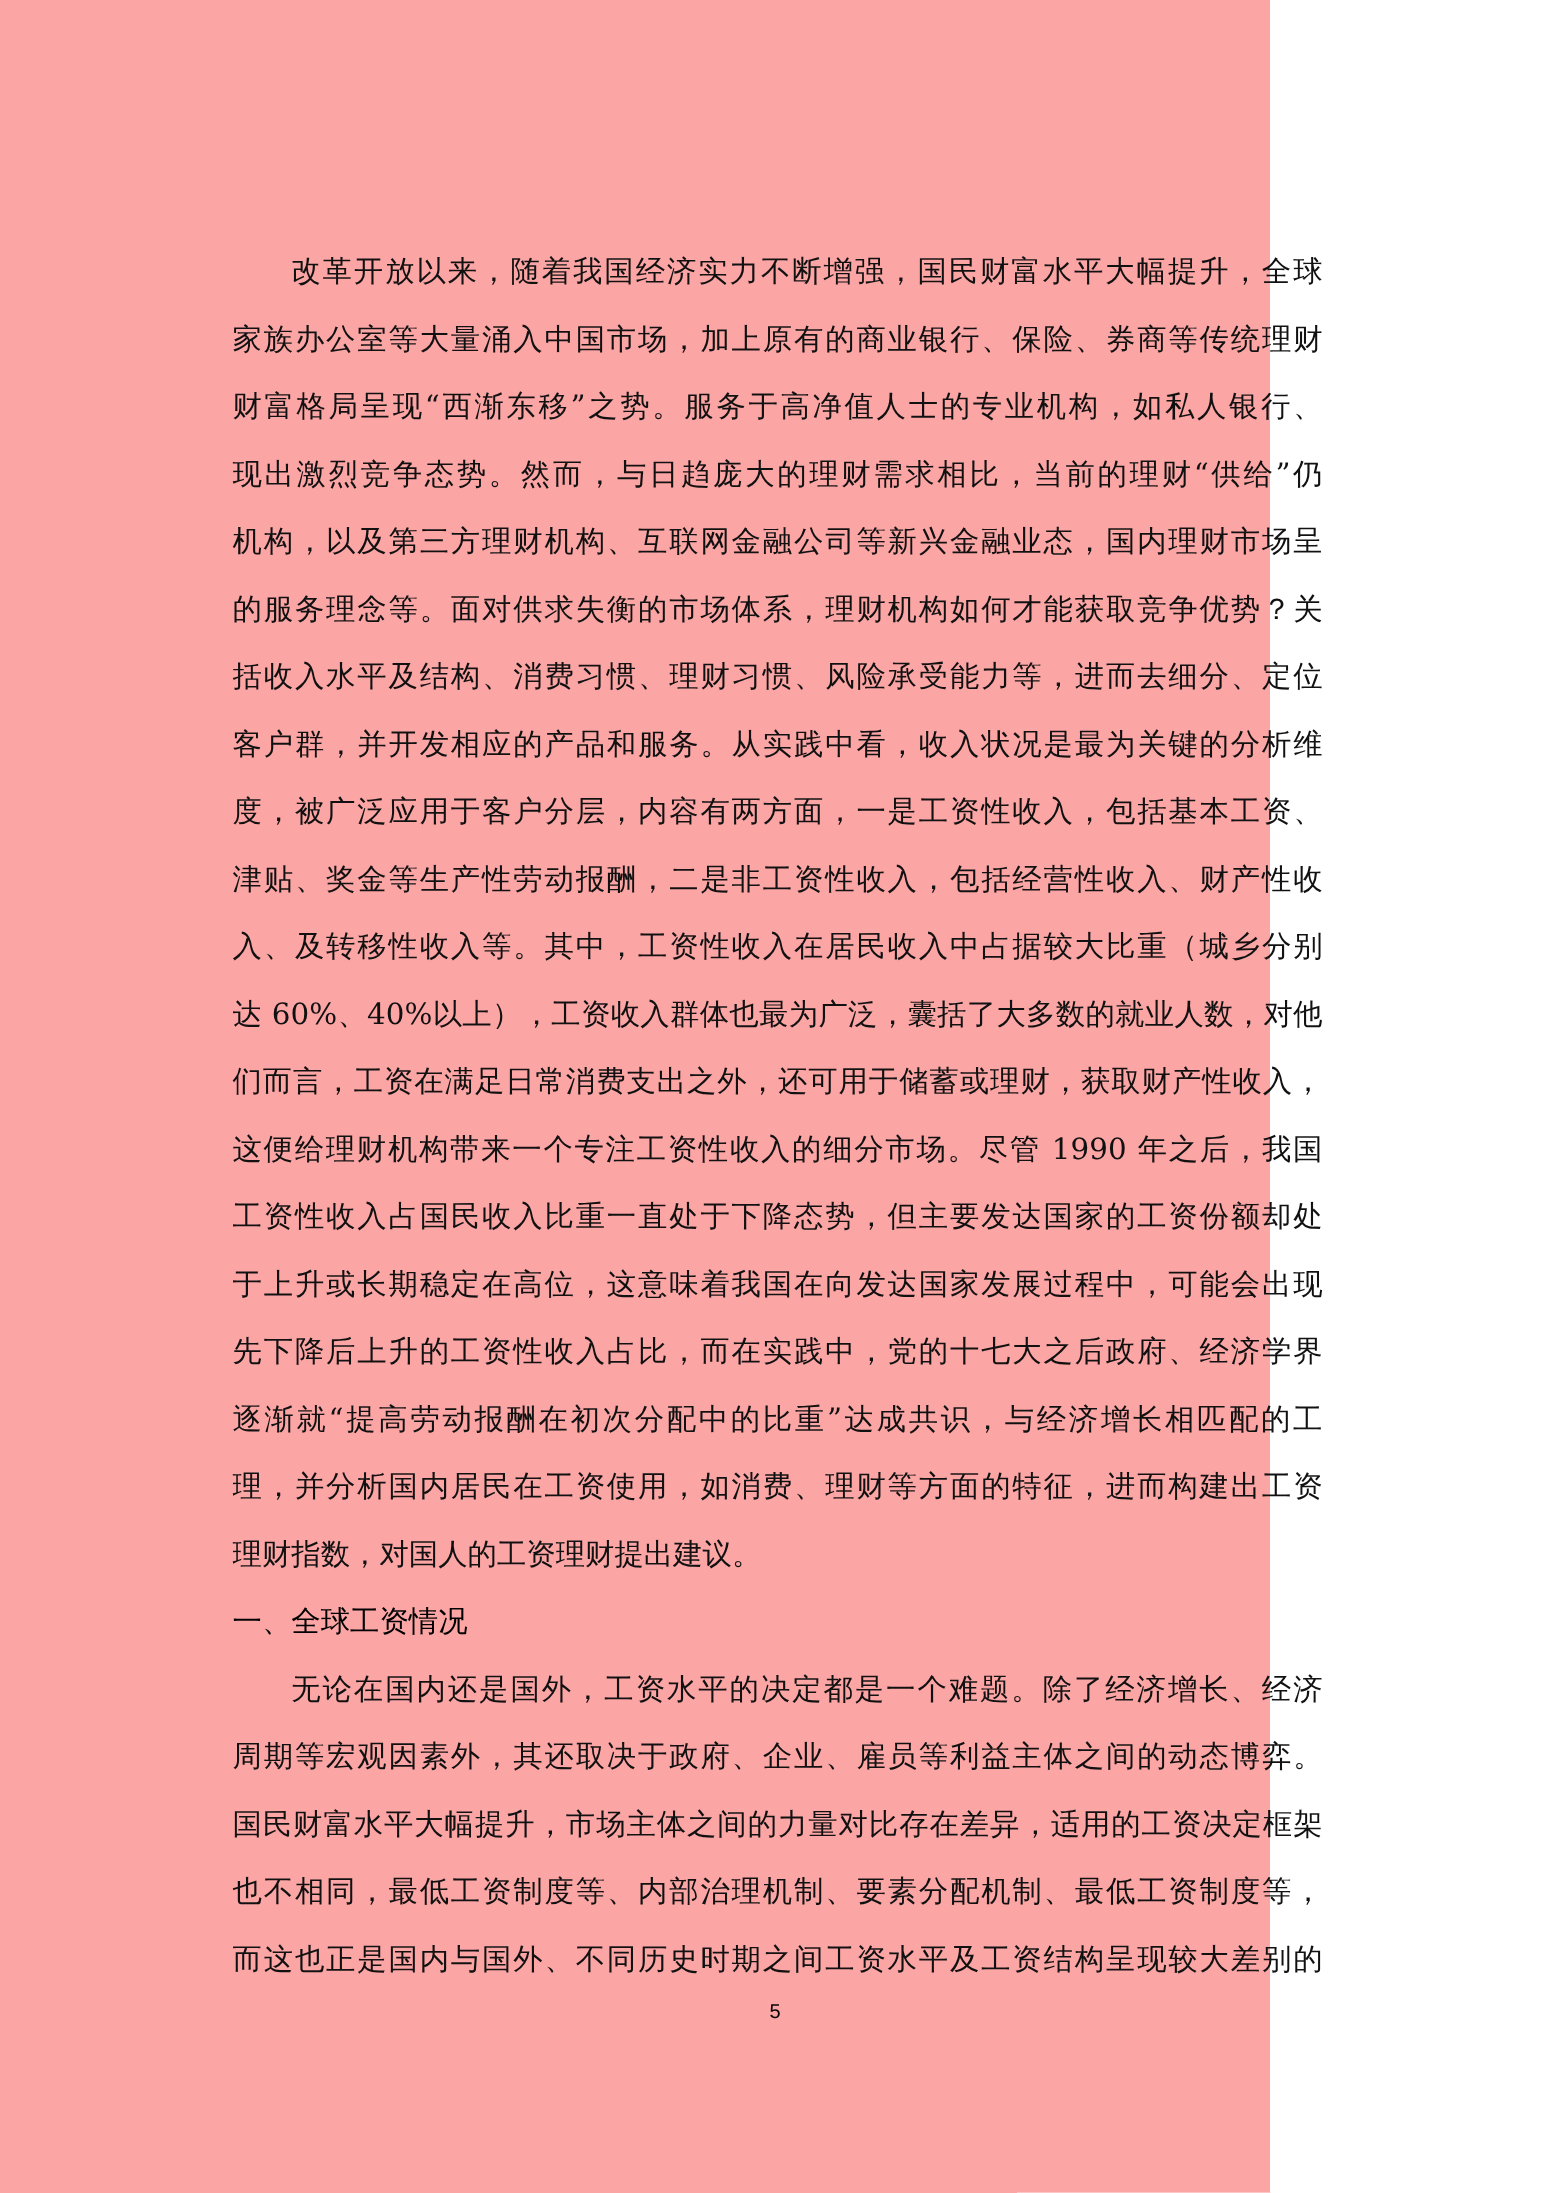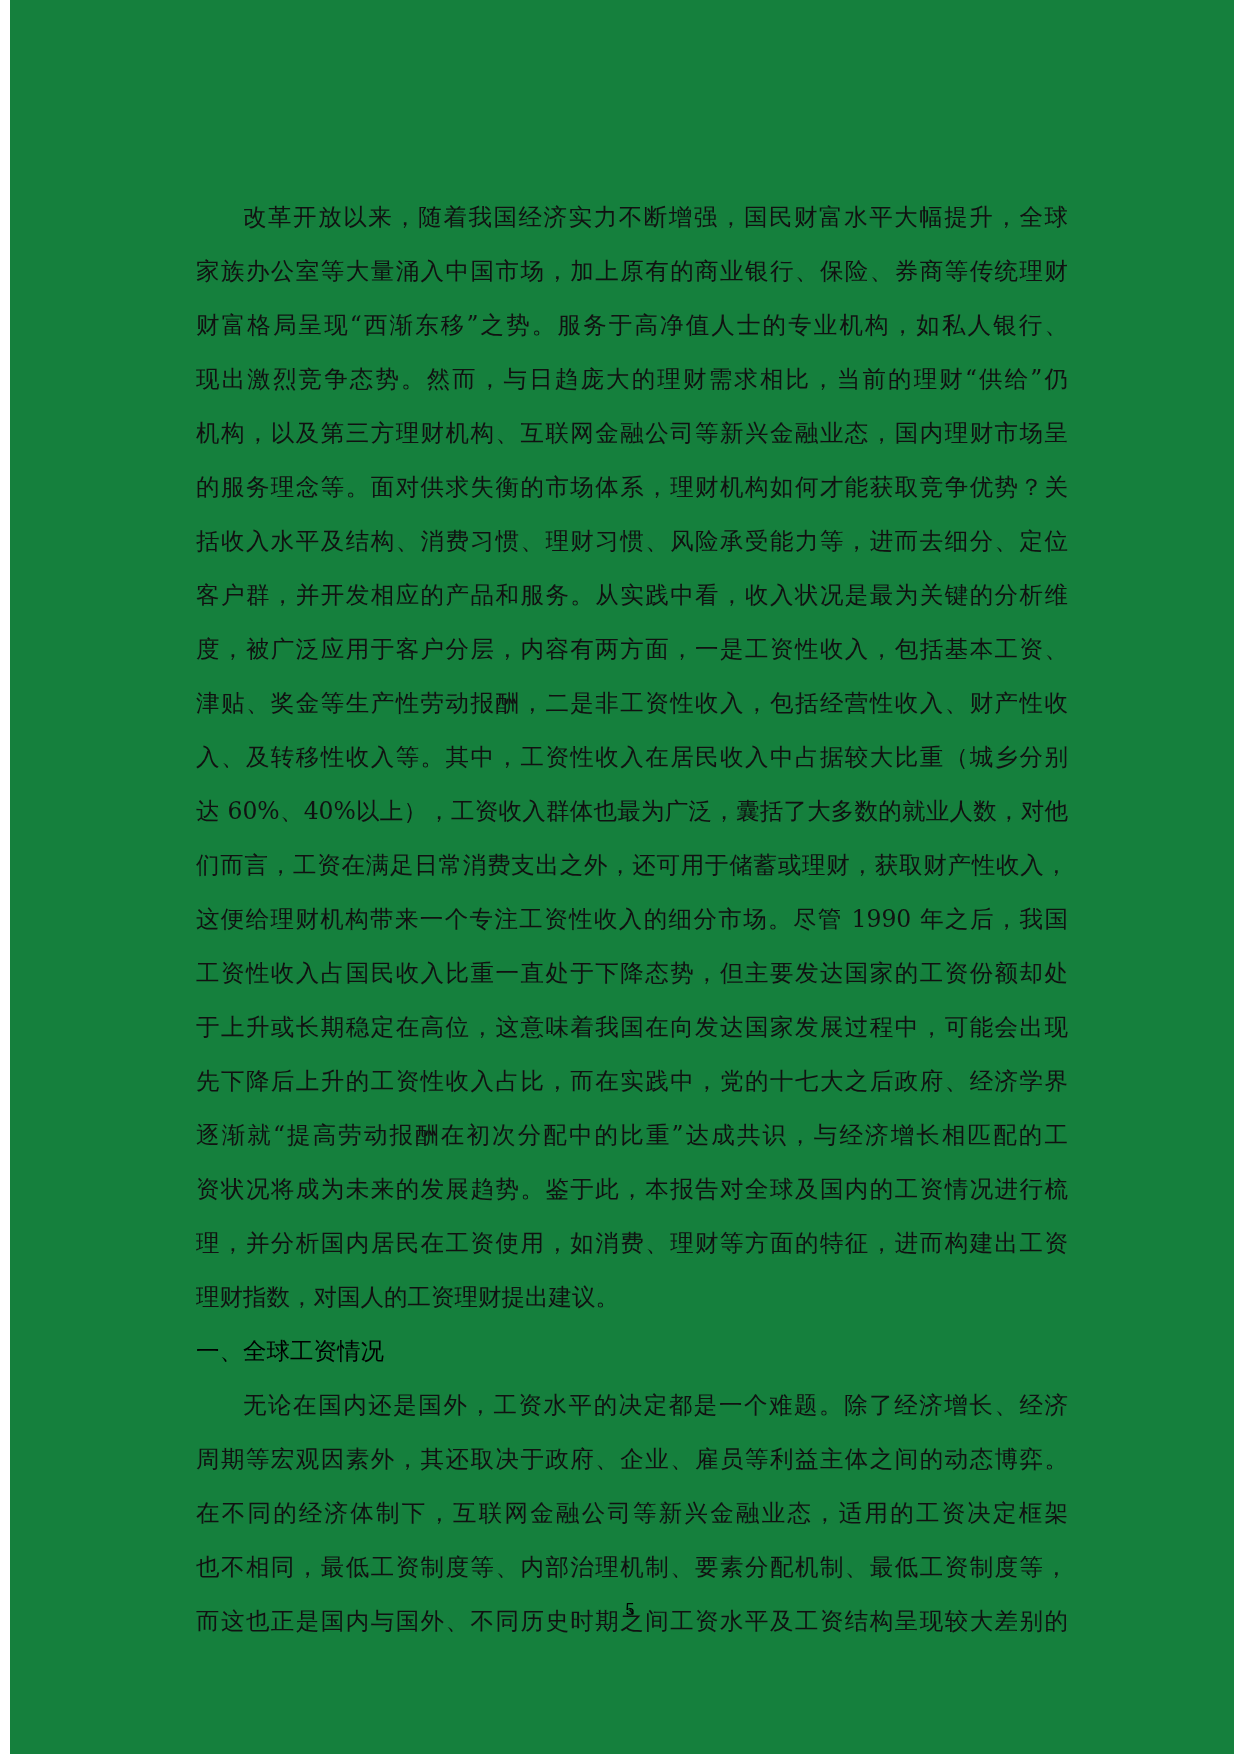--- a/index.html
+++ b/index.html
@@ -1,17 +1,17 @@
 <!DOCTYPE html>
 <html><head>
   <meta charset="utf-8">
   <style>
     html, body { margin: 0; padding: 0; background: #ffffff; }
     body { width: 1240px; height: 1754px; position: relative; overflow: hidden; }
-    .page { position: absolute; left: 0; top: 0; width: 1224px; height: 1754px; background: #15803d; margin-left: 10px; }
+    .page { position: absolute; left: 0; top: 0; width: 1016px; height: 1754px; background: #fca5a5; }
     .text-block { position: absolute; left: 186px; width: 872px; top: 190px; }
     .line {
       height: 54px; line-height: 54px;
       font-family: "DejaVu Serif", "Liberation Serif", serif;
       font-size: 23.5px; color: #111;
       white-space: nowrap; overflow: hidden;
       text-align: justify; text-align-last: justify;
     }
     .line.indent { padding-left: 47px; }
     .line.last { text-align-last: left; }
@@ -42,30 +42,29 @@
       <div class="line">度，被广泛应用于客户分层，内容有两方面，一是工资性收入，包括基本工资、</div>
       <div class="line">津贴、奖金等生产性劳动报酬，二是非工资性收入，包括经营性收入、财产性收</div>
       <div class="line">入、及转移性收入等。其中，工资性收入在居民收入中占据较大比重（城乡分别</div>
       <div class="line">达 60%、40%以上），工资收入群体也最为广泛，囊括了大多数的就业人数，对他</div>
       <div class="line">们而言，工资在满足日常消费支出之外，还可用于储蓄或理财，获取财产性收入，</div>
       <div class="line">这便给理财机构带来一个专注工资性收入的细分市场。尽管 1990 年之后，我国</div>
       <div class="line">工资性收入占国民收入比重一直处于下降态势，但主要发达国家的工资份额却处</div>
       <div class="line">于上升或长期稳定在高位，这意味着我国在向发达国家发展过程中，可能会出现</div>
       <div class="line">先下降后上升的工资性收入占比，而在实践中，党的十七大之后政府、经济学界</div>
       <div class="line">逐渐就“提高劳动报酬在初次分配中的比重”达成共识，与经济增长相匹配的工</div>
-      <div class="line">资状况将成为未来的发展趋势。鉴于此，本报告对全球及国内的工资情况进行梳</div>
       <div class="line">理，并分析国内居民在工资使用，如消费、理财等方面的特征，进而构建出工资</div>
       <div class="line last">理财指数，对国人的工资理财提出建议。</div>
     </div>
 
     <div class="heading">一、全球工资情况</div>
 
     <div>
       <div class="line indent">无论在国内还是国外，工资水平的决定都是一个难题。除了经济增长、经济</div>
       <div class="line">周期等宏观因素外，其还取决于政府、企业、雇员等利益主体之间的动态博弈。</div>
-      <div class="line">在不同的经济体制下，互联网金融公司等新兴金融业态，适用的工资决定框架</div>
+      <div class="line">国民财富水平大幅提升，市场主体之间的力量对比存在差异，适用的工资决定框架</div>
       <div class="line">也不相同，最低工资制度等、内部治理机制、要素分配机制、最低工资制度等，</div>
       <div class="line">而这也正是国内与国外、不同历史时期之间工资水平及工资结构呈现较大差别的</div>
     </div>
   </div>
 
   <div class="page-number">5</div>
 </div>
 
 </body></html>

